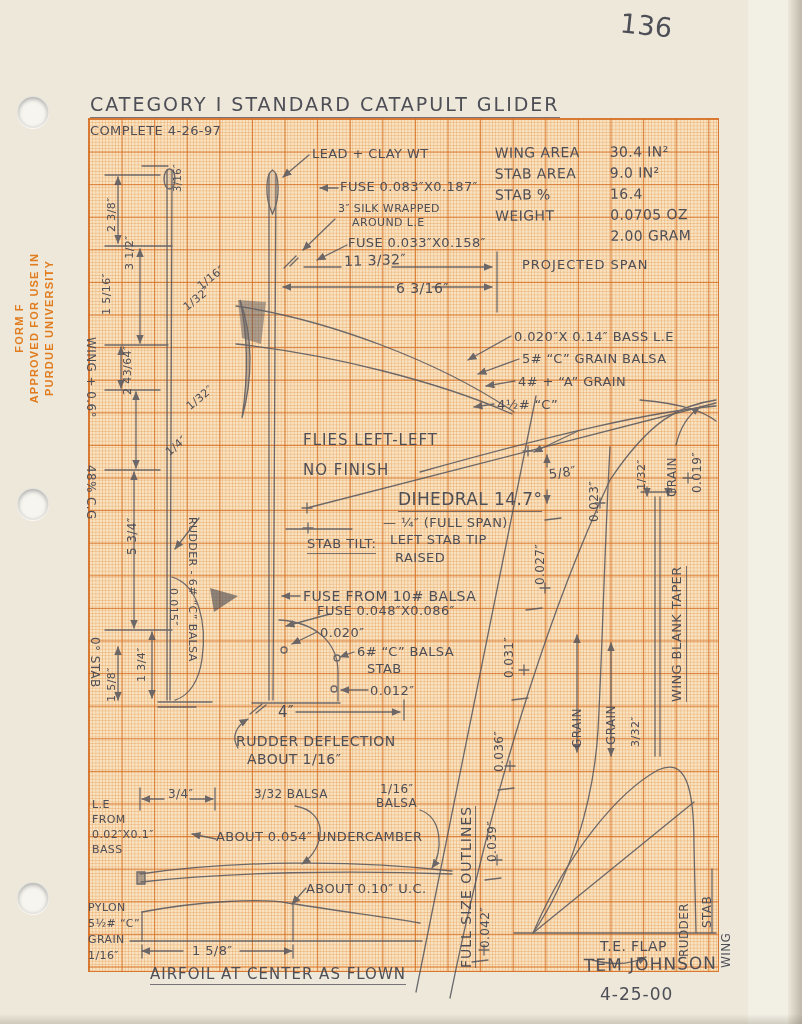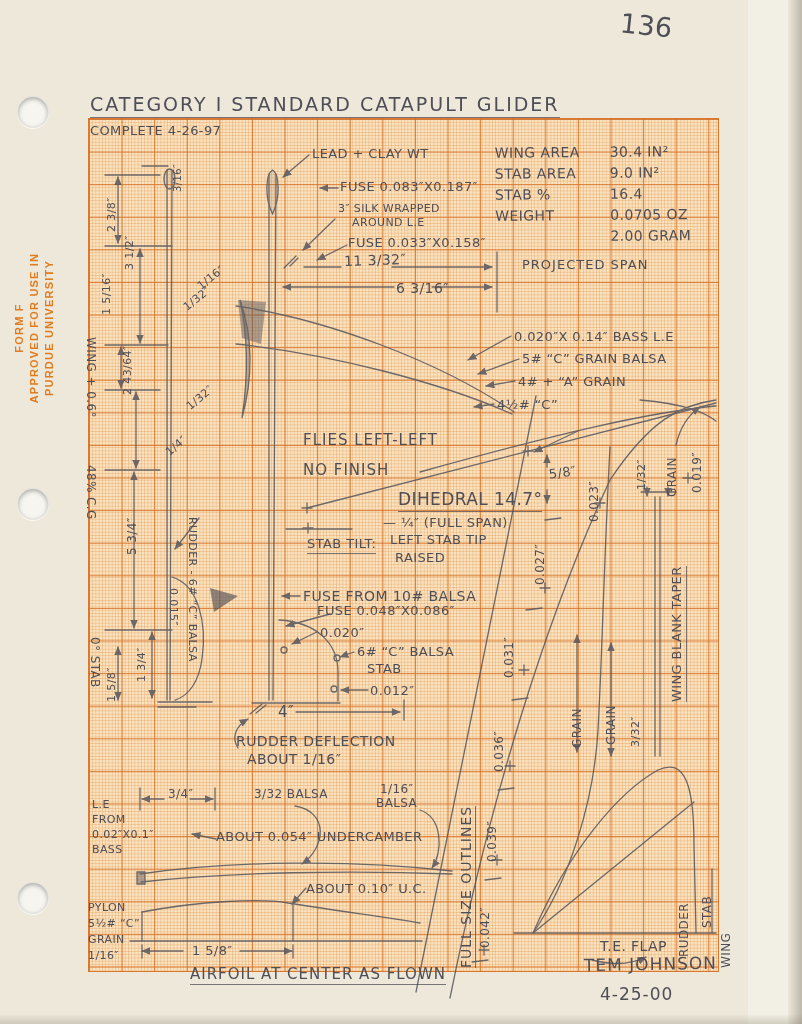--- a/index.html
+++ b/index.html
@@ -324,17 +324,17 @@
   <div class="p" style="left:216px; top:830px;">ABOUT 0.054″ UNDERCAMBER</div>
 
   <div class="p sm" style="left:88px; top:900px; line-height:16px;">
     <div>PYLON</div>
     <div>5½# “C”</div>
     <div>GRAIN</div>
     <div>1/16″</div>
   </div>
   <div class="p" style="left:306px; top:882px;">ABOUT 0.10″ U.C.</div>
   <div class="p" style="left:192px; top:944px;">1 5/8″</div>
-  <div class="p u" style="left:150px; top:966px; font-size:15px; letter-spacing:1px;margin-left:40px;">AIRFOIL AT CENTER AS FLOWN</div>
+  <div class="p u" style="left:150px; top:966px; font-size:15px; letter-spacing:1px;">AIRFOIL AT CENTER AS FLOWN</div>
 
   <div class="p sig" style="left:584px; top:955px; transform:rotate(-1deg);">TEM JOHNSON</div>
   <div class="p sig" style="left:600px; top:985px;">4-25-00</div>
 </div>
 
 </body></html>

